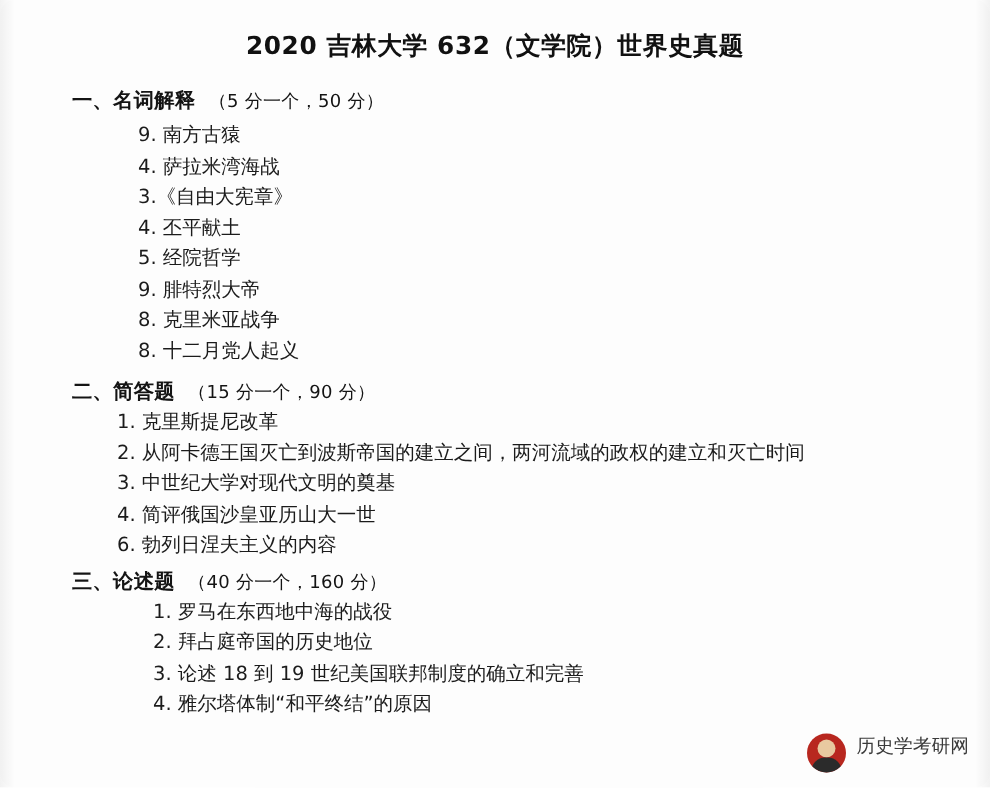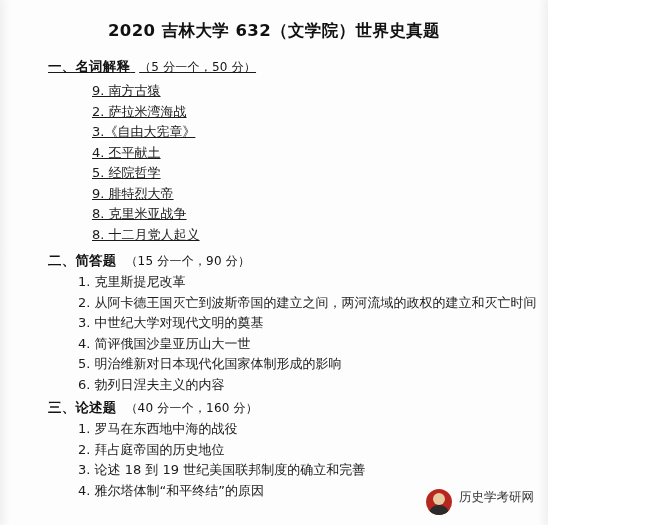--- a/index.html
+++ b/index.html
@@ -10,21 +10,21 @@
     width: 660px;
     height: 525px;
     background: #ffffff;
     font-family: "DejaVu Sans", "Liberation Sans", sans-serif;
     color: #1a1a1a;
     overflow: hidden;
     position: relative;
   }
   .page {
     position: relative;
-    width: 548px;
+    width: 660px;
     height: 525px;
     background: #fdfdfd;
     box-sizing: border-box;
     padding: 14px 30px 0 30px;
     border-radius: 10px;
   }
   .doc-title {
     text-align: center;
     font-weight: bold;
     font-size: 16.5px;
@@ -55,22 +55,22 @@
     padding: 0;
   }
   .item {
     font-size: 13px;
     color: #1b1b1b;
     line-height: 20.5px;
     white-space: nowrap;
   }
   .sec1 .item { margin-left: 62px; }
   .sec2 .item { margin-left: 48px; }
-  .sec3 .item { margin-left: 48px; }
-  .sec1 { margin-top: 16px; text-decoration: underline; }
+  .sec3 .item { margin-left: 72px; }
+  .sec1 { margin-top: 16px; }
   .sec1 .items { margin-top: 5px; }
   .sec2 { margin-top: 7px; }
   .sec3 { margin-top: 4px; }
 
   
   .badge {
     position: absolute;
     right: 14px;
     bottom: 10px;
     display: flex;
@@ -129,41 +129,40 @@
 
   <div class="doc-title">2020 吉林大学 632（文学院）世界史真题</div>
 
   <div class="section sec1">
     <div class="section-header">
       <span>一、名词解释</span>
       <span class="pts">（5 分一个，50 分）</span>
     </div>
     <ul class="items">
       <li class="item">9. 南方古猿</li>
-      <li class="item">2. 萨拉米湾海战</li>
+      <li class="item">4. 萨拉米湾海战</li>
       <li class="item">3.《自由大宪章》</li>
       <li class="item">4. 丕平献土</li>
       <li class="item">5. 经院哲学</li>
       <li class="item">9. 腓特烈大帝</li>
       <li class="item">8. 克里米亚战争</li>
       <li class="item">8. 十二月党人起义</li>
     </ul>
   </div>
 
   <div class="section sec2">
     <div class="section-header">
       <span>二、简答题</span>
       <span class="pts">（15 分一个，90 分）</span>
     </div>
     <ul class="items">
       <li class="item">1. 克里斯提尼改革</li>
       <li class="item">2. 从阿卡德王国灭亡到波斯帝国的建立之间，两河流域的政权的建立和灭亡时间</li>
       <li class="item">3. 中世纪大学对现代文明的奠基</li>
       <li class="item">4. 简评俄国沙皇亚历山大一世</li>
-      <li class="item">5. 明治维新对日本现代化国家体制形成的影响</li>
       <li class="item">6. 勃列日涅夫主义的内容</li>
     </ul>
   </div>
 
   <div class="section sec3">
     <div class="section-header">
       <span>三、论述题</span>
       <span class="pts">（40 分一个，160 分）</span>
     </div>
     <ul class="items">

